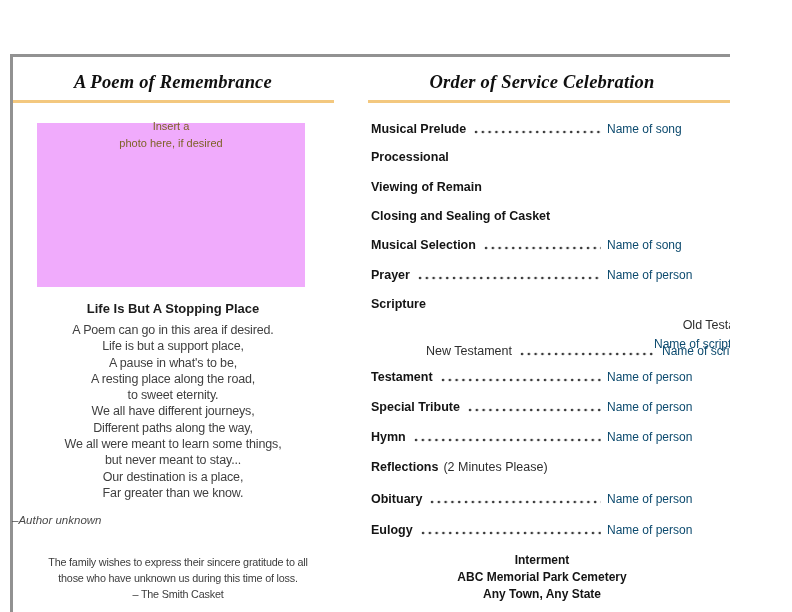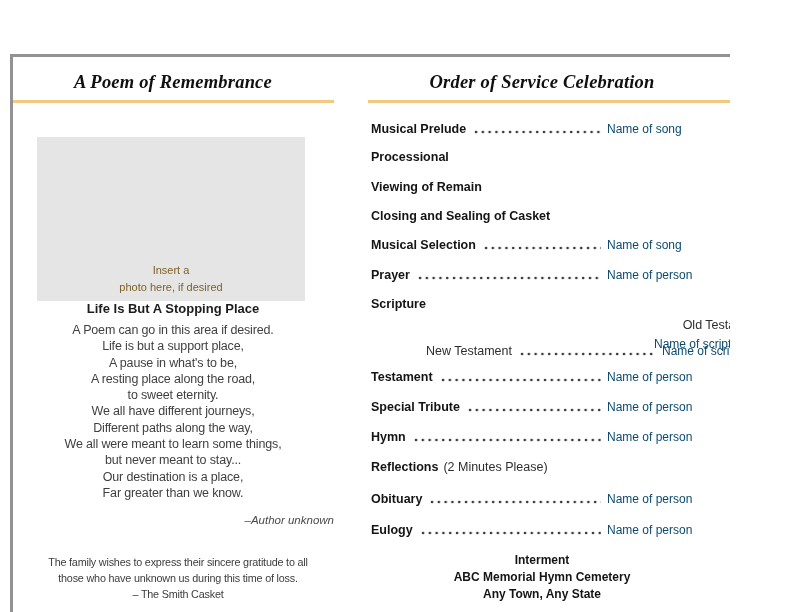--- a/index.html
+++ b/index.html
@@ -16,29 +16,29 @@
   .spine-word + .spine-word{margin-top:30px;}
   
   .heading{position:absolute;top:28px;text-align:center;font-family:"Liberation Serif",serif;
            font-style:italic;font-weight:bold;font-size:18.5px;color:#101010;letter-spacing:.2px;}
   .heading-left{left:12px;width:322px;}
   .heading-right{left:368px;width:348px;}
   .rule{position:absolute;top:56px;height:3px;background:#f3c87f;}
   .rule-left{left:13px;width:321px;}
   .rule-right{left:368px;width:363px;}
   
-  .photo-box{position:absolute;left:37px;top:93px;width:268px;height:164px;background:#e5e5e5;
-             display:flex;align-items:flex-end;justify-content:center;}
+  .photo-box{position:absolute;left:37px;top:79px;width:268px;height:164px;background:#f0abfc;
+             display:flex;align-items:flex-start;justify-content:center;}
   .photo-box .ph-text{transform:translateY(-5px);text-align:center;font-size:11px;line-height:17px;
              color:#7e6227;}
   .poem-title{position:absolute;left:12px;top:257px;width:322px;text-align:center;
               font-weight:bold;font-size:13px;color:#1c1c1c;}
   .poem{position:absolute;left:12px;top:278px;width:322px;text-align:center;
         font-size:12.5px;line-height:16.3px;letter-spacing:-0.15px;color:#3f3f3f;}
-  .attribution{position:absolute;left:12px;top:470px;width:322px;text-align:right;
+  .attribution{position:absolute;left:12px;top:470px;width:322px;text-align:left;
                font-style:italic;font-size:11.5px;color:#4a4a4a;}
   .gratitude{position:absolute;left:22px;top:510px;width:312px;text-align:center;
              font-size:10.8px;line-height:16px;letter-spacing:-0.2px;color:#3c3c3c;}
   
   .row{position:absolute;left:371px;width:345px;display:flex;align-items:flex-end;
        font-size:12.5px;line-height:16px;}
   .row .lbl{font-weight:bold;color:#141414;white-space:nowrap;}
   .row .lbl.plain{font-weight:normal;color:#2e2e2e;}
   .row .suffix{font-weight:normal;color:#2e2e2e;margin-left:5px;white-space:nowrap;}
   .row .dots{flex:1;height:4px;align-self:flex-end;margin:0 6px 3px 8px;
@@ -151,21 +151,21 @@
     <span class="val">Name of person</span>
   </div>
   <div class="row" style="top:478px">
     <span class="lbl">Eulogy</span>
     <span class="dots"></span>
     <span class="val">Name of person</span>
   </div>
 
   <div class="interment">
     <div>Interment</div>
-    <div>ABC Memorial Hymn Cemetery</div>
+    <div>ABC Memorial Park Cemetery</div>
     <div>Any Town, Any State</div>
   </div>
 
   <div class="spine">
     <span class="spine-word">O<br>R<br>D<br>E<br>R</span>
     <span class="spine-word">O<br>F</span>
     <span class="spine-word">S<br>E<br>R<br>V<br>I<br>C<br>E</span>
   </div>
 </div>
 

